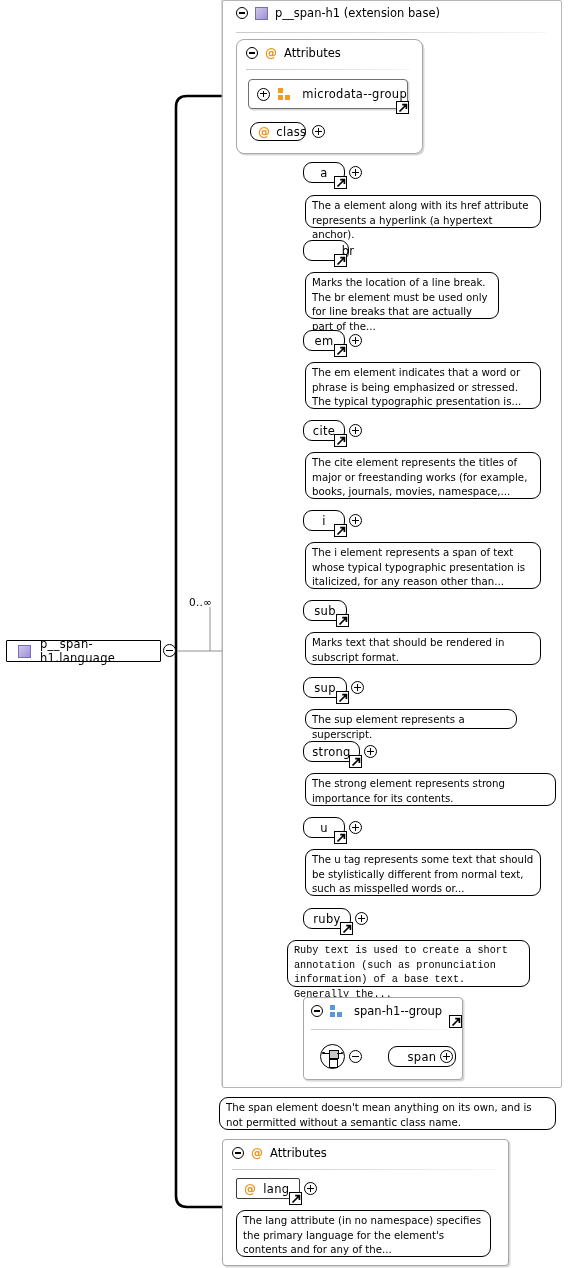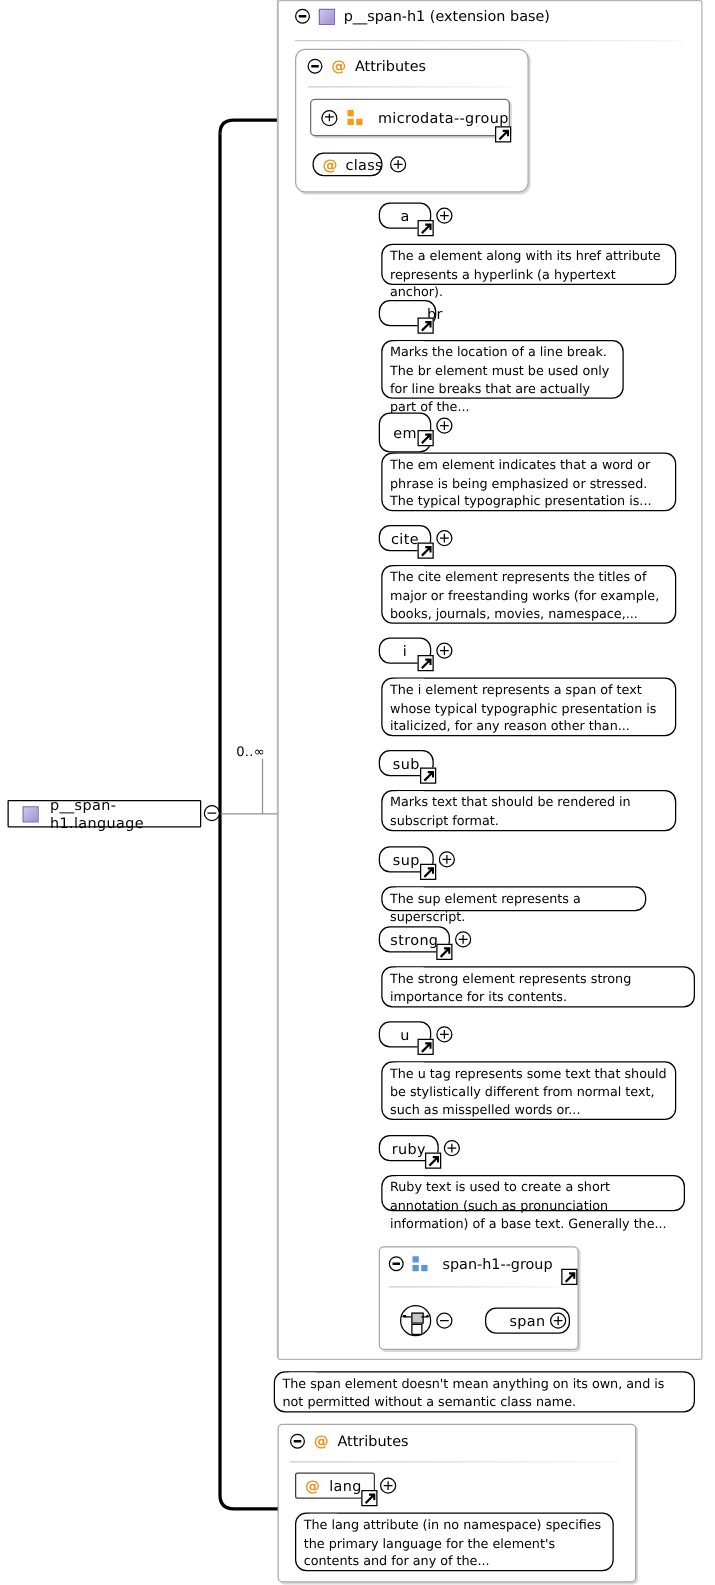--- a/index.html
+++ b/index.html
@@ -224,21 +224,21 @@
 <div class="ext" style="left:334px;top:254px;">
   <svg width="10" height="10" viewBox="0 0 10 10">
       <path d="M1.5 8.5 L8 2 M4.2 1.7 L8.4 1.7 L8.4 5.9" stroke="#000" stroke-width="1.7" fill="none"></path>
     </svg>
 </div>
 <div class="doc" style="left:305px;top:272px;width:194px;height:47px;">
   <span class="tail"></span><span class="tailmask"></span>
   <span>Marks the location of a line break. The br element must be used only for line breaks that are actually part of the...</span>
 </div>
 
-<div class="node" style="left:303px;top:330px;width:42px;height:32px;">
+<div class="node" style="left:303px;top:330px;width:42px;height:21px;">
   <span>em</span>
 </div>
 <div class="ext" style="left:334px;top:344px;">
   <svg width="10" height="10" viewBox="0 0 10 10">
       <path d="M1.5 8.5 L8 2 M4.2 1.7 L8.4 1.7 L8.4 5.9" stroke="#000" stroke-width="1.7" fill="none"></path>
     </svg>
 </div>
 <div class="tog plus" style="left:349px;top:334px;"></div>
 <div class="doc" style="left:305px;top:362px;width:236px;height:47px;">
   <span class="tail"></span><span class="tailmask"></span>
@@ -330,21 +330,21 @@
 
 <div class="node" style="left:303px;top:908px;width:48px;height:21px;">
   <span>ruby</span>
 </div>
 <div class="ext" style="left:340px;top:922px;">
   <svg width="10" height="10" viewBox="0 0 10 10">
       <path d="M1.5 8.5 L8 2 M4.2 1.7 L8.4 1.7 L8.4 5.9" stroke="#000" stroke-width="1.7" fill="none"></path>
     </svg>
 </div>
 <div class="tog plus" style="left:355px;top:912px;"></div>
-<div class="doc" style="left:305px;top:940px;width:243px;height:29px;">
+<div class="doc" style="left:287px;top:940px;width:243px;height:47px;font-family:Liberation Mono, monospace;">
   <span class="tail"></span><span class="tailmask"></span>
   <span>Ruby text is used to create a short annotation (such as pronunciation information) of a base text. Generally the...</span>
 </div>
 
 <div class="attrbox" style="left:303px;top:997px;width:158px;height:81px;border-radius:4px;"></div>
 <div class="panel-hdr" style="left:311px;top:1004px;">
   <span class="tog hdr"></span>
   <span class="gicon blue">
       <i class="a"></i>
       <i class="b"></i>

